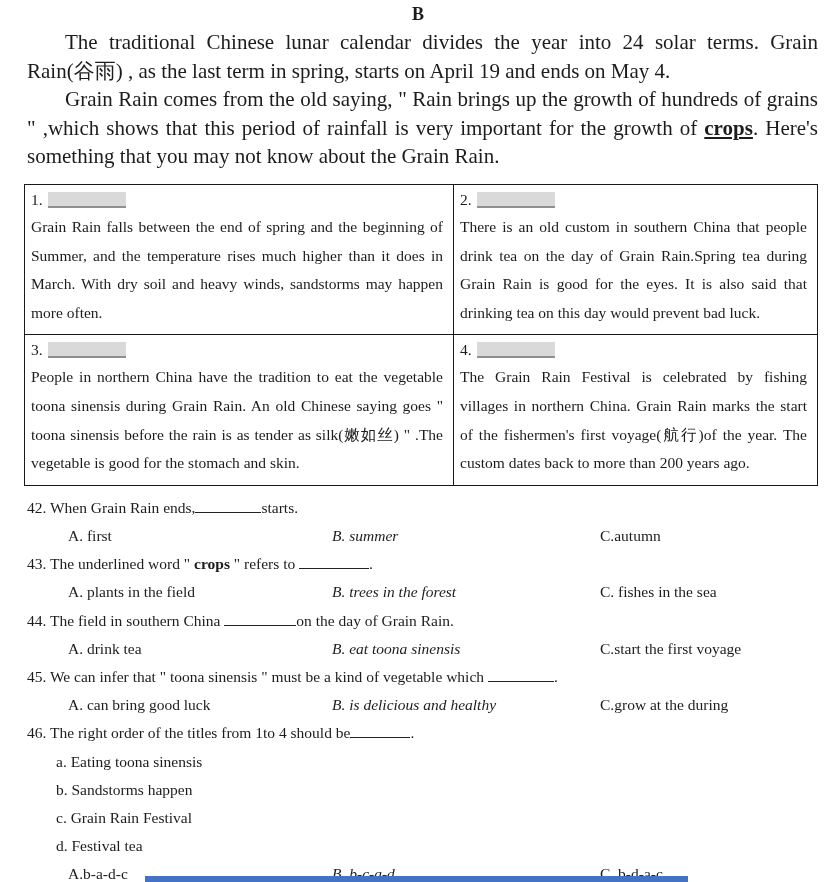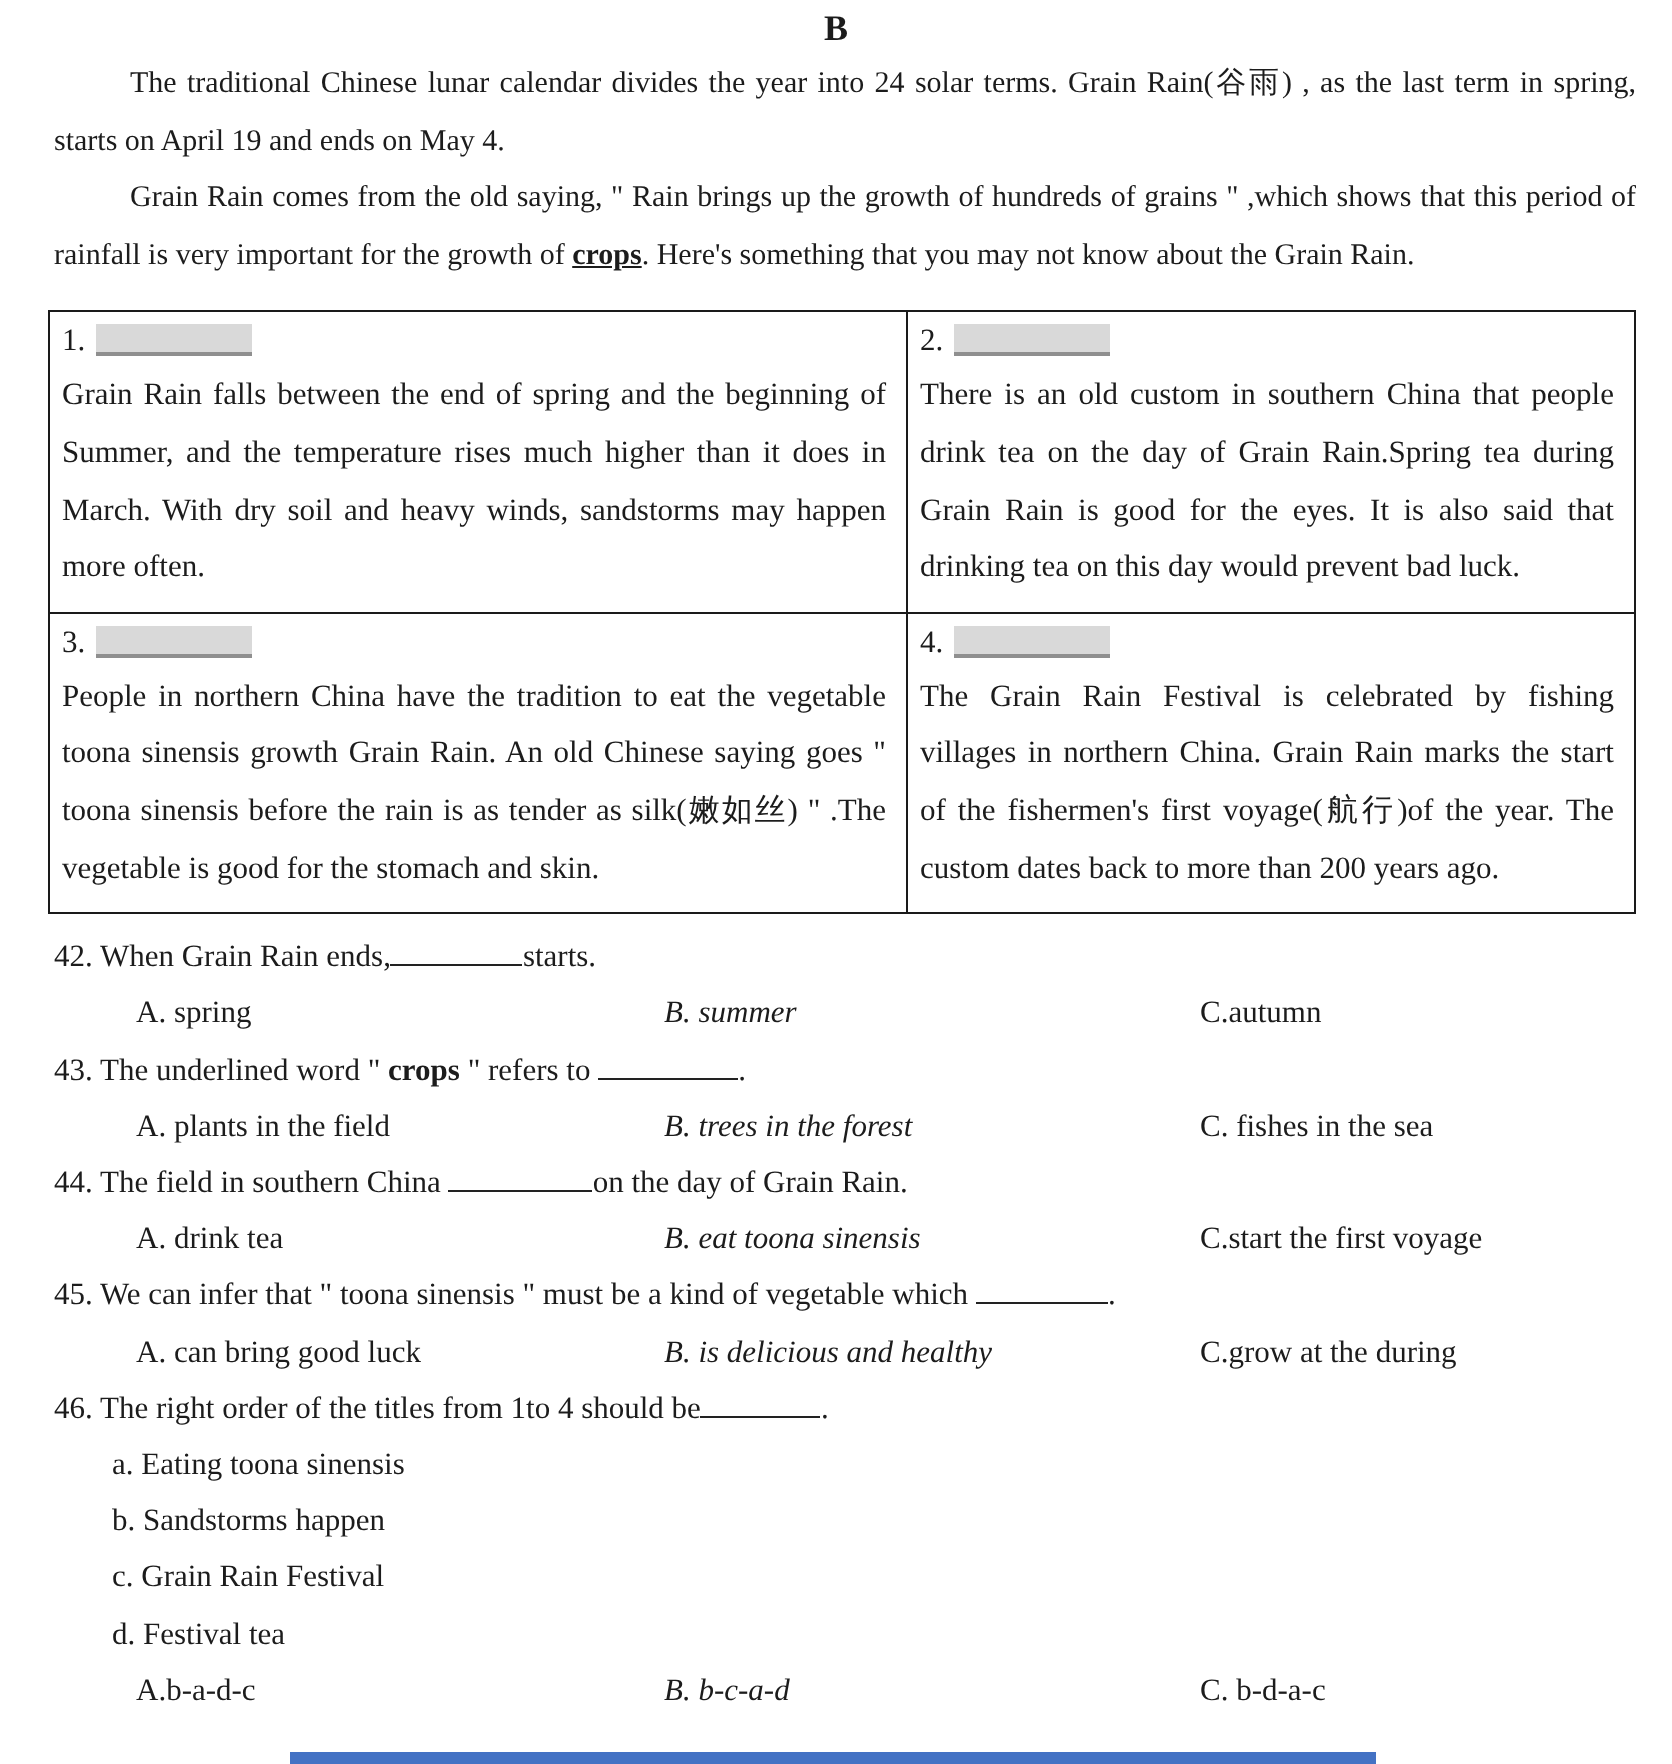--- a/index.html
+++ b/index.html
@@ -3,21 +3,21 @@
 <meta charset="utf-8">
 <style>
   html,body{margin:0;padding:0;}
   body{
     width:836px;height:882px;position:relative;overflow:hidden;
     background:#ffffff;color:#1c1c1c;
     font-family:"Liberation Serif", serif;
   }
   .title{text-align:center;font-weight:bold;font-size:18px;padding-top:3px;line-height:22px;}
   .intro{margin:3px 18px 0 27px;}
-  .intro p{margin:0;text-indent:38px;font-size:15px;line-height:28.6px;text-align:justify;}
+  .intro p{margin:0;text-indent:38px;font-size:21px;line-height:28.6px;text-align:justify;}
   .kw{font-weight:bold;text-decoration:underline;}
   table.grid{border-collapse:collapse;table-layout:fixed;width:794px;margin:13px 18px 0 24px;}
   table.grid td{
     border:1.6px solid #1a1a1a;vertical-align:top;
     padding:2px 10px 7px 6px;font-size:15.5px;line-height:28.6px;text-align:justify;
   }
   td.c1{width:412px;}
   .cellhead{line-height:26px;text-align:left;}
   .tblank{
     display:inline-block;width:78px;height:14px;background:#d9d9d9;
@@ -50,35 +50,35 @@
       <span>Grain Rain falls between the end of spring and the beginning of Summer, and the temperature rises much higher than it does in March. With dry soil and heavy winds, sandstorms may happen more often.</span>
     </td>
     <td>
       <div class="cellhead"><span>2.</span><span class="tblank"></span></div>
       <span>There is an old custom in southern China that people drink tea on the day of Grain Rain.Spring tea during Grain Rain is good for the eyes. It is also said that drinking tea on this day would prevent bad luck.</span>
     </td>
   </tr>
   <tr>
     <td class="c1">
       <div class="cellhead"><span>3.</span><span class="tblank"></span></div>
-      <span>People in northern China have the tradition to eat the vegetable toona sinensis growth Grain Rain. An old Chinese saying goes " toona sinensis before the rain is as tender as silk(嫩如丝) " .The vegetable is good for the stomach and skin.</span>
+      <span>People in northern China have the tradition to eat the vegetable toona sinensis during Grain Rain. An old Chinese saying goes " toona sinensis before the rain is as tender as silk(嫩如丝) " .The vegetable is good for the stomach and skin.</span>
     </td>
     <td>
       <div class="cellhead"><span>4.</span><span class="tblank"></span></div>
       <span>The Grain Rain Festival is celebrated by fishing villages in northern China. Grain Rain marks the start of the fishermen's first voyage(航行)of the year. The custom dates back to more than 200 years ago.</span>
     </td>
   </tr>
 </tbody>
   </table>
 
 <div class="qs">
 
   <div class="q"><span>42.</span><span> When Grain Rain ends,</span><span class="qblank w66"></span><span>starts.</span></div>
   <div class="opts">
-    <span class="o1">A. spring</span>
+    <span class="o1">A. first</span>
     <span class="o2">B. summer</span>
     <span class="o3">C.autumn</span>
   </div>
 
   <div class="q"><span>43.</span><span> The underlined word " </span><b>crops</b><span> " refers to </span><span class="qblank w70"></span><span>.</span></div>
   <div class="opts">
     <span class="o1">A. plants in the field</span>
     <span class="o2">B. trees in the forest</span>
     <span class="o3">C. fishes in the sea</span>
   </div>

